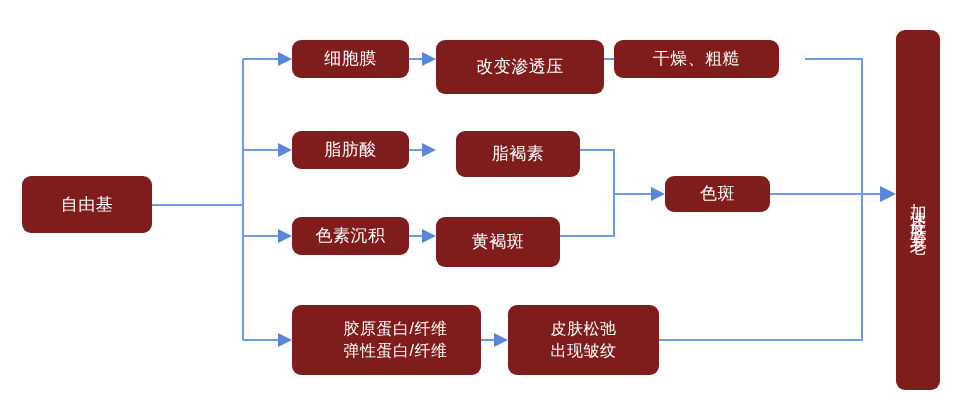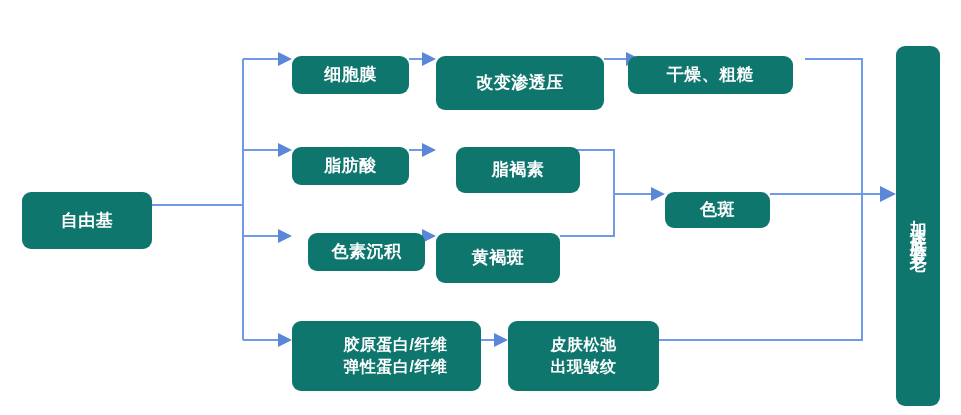--- a/index.html
+++ b/index.html
@@ -10,33 +10,32 @@
   #canvas {
     position: relative;
     width: 961px;
     height: 415px;
     background: #ffffff;
     overflow: hidden;
     font-family: "Liberation Sans", "DejaVu Sans", sans-serif;
   }
   .node {
     position: absolute;
-    background: #0f766e;
+    background: #7f1d1d;
     border-radius: 9px;
     color: #ffffff;
-    font-weight: bold;
+    font-weight: normal;
     display: flex;
     align-items: center;
     justify-content: center;
     text-align: center;
     line-height: 1.25;
     letter-spacing: 0.5px;
     box-sizing: border-box;
     white-space: pre-line;
-    margin-top: 16px;
   }
   .node.s16 { font-size: 17px; }
   .node.two-line { font-size: 16px; line-height: 1.35; }
 
   
   .node.vertical {
     writing-mode: vertical-rl;
     text-orientation: upright;
     font-size: 17px;
     letter-spacing: 7px;
@@ -104,26 +103,26 @@
     <path d="M 805 59 L 862 59 L 862 194"></path>
     <path d="M 659 340 L 862 340 L 862 194"></path>
     <line x1="770" y1="194" x2="880" y2="194"></line>
     <polygon points="880,186 896,194 880,202"></polygon>
   </svg>
 
   <div class="node s16" style="left:22px; top:176px; width:130px; height:57px;">自由基</div>
 
   <div class="node s16" style="left:292px; top:40px; width:117px; height:38px;">细胞膜</div>
   <div class="node s16" style="left:436px; top:40px; width:168px; height:54px;">改变渗透压</div>
-  <div class="node s16" style="left:628px; top:40px; width:165px; height:38px;">干燥、粗糙</div>
+  <div class="node s16" style="left:614px; top:40px; width:165px; height:38px;">干燥、粗糙</div>
 
   <div class="node s16" style="left:292px; top:131px; width:117px; height:38px;">脂肪酸</div>
   <div class="node s16" style="left:456px; top:131px; width:124px; height:46px;">脂褐素</div>
 
-  <div class="node s16" style="left:308px; top:217px; width:117px; height:38px;">色素沉积</div>
+  <div class="node s16" style="left:292px; top:217px; width:117px; height:38px;">色素沉积</div>
   <div class="node s16" style="left:436px; top:217px; width:124px; height:50px;">黄褐斑</div>
 
   <div class="node two-line" style="left:292px; top:305px; width:189px; height:70px;padding-left:18px;">胶原蛋白/纤维
 弹性蛋白/纤维</div>
   <div class="node two-line" style="left:508px; top:305px; width:151px; height:70px;">皮肤松弛
 出现皱纹</div>
 
   <div class="node s16" style="left:665px; top:176px; width:105px; height:36px;">色斑</div>
 
   <div class="node vertical" style="left:896px; top:30px; width:44px; height:360px;">加速皮肤衰老</div>

